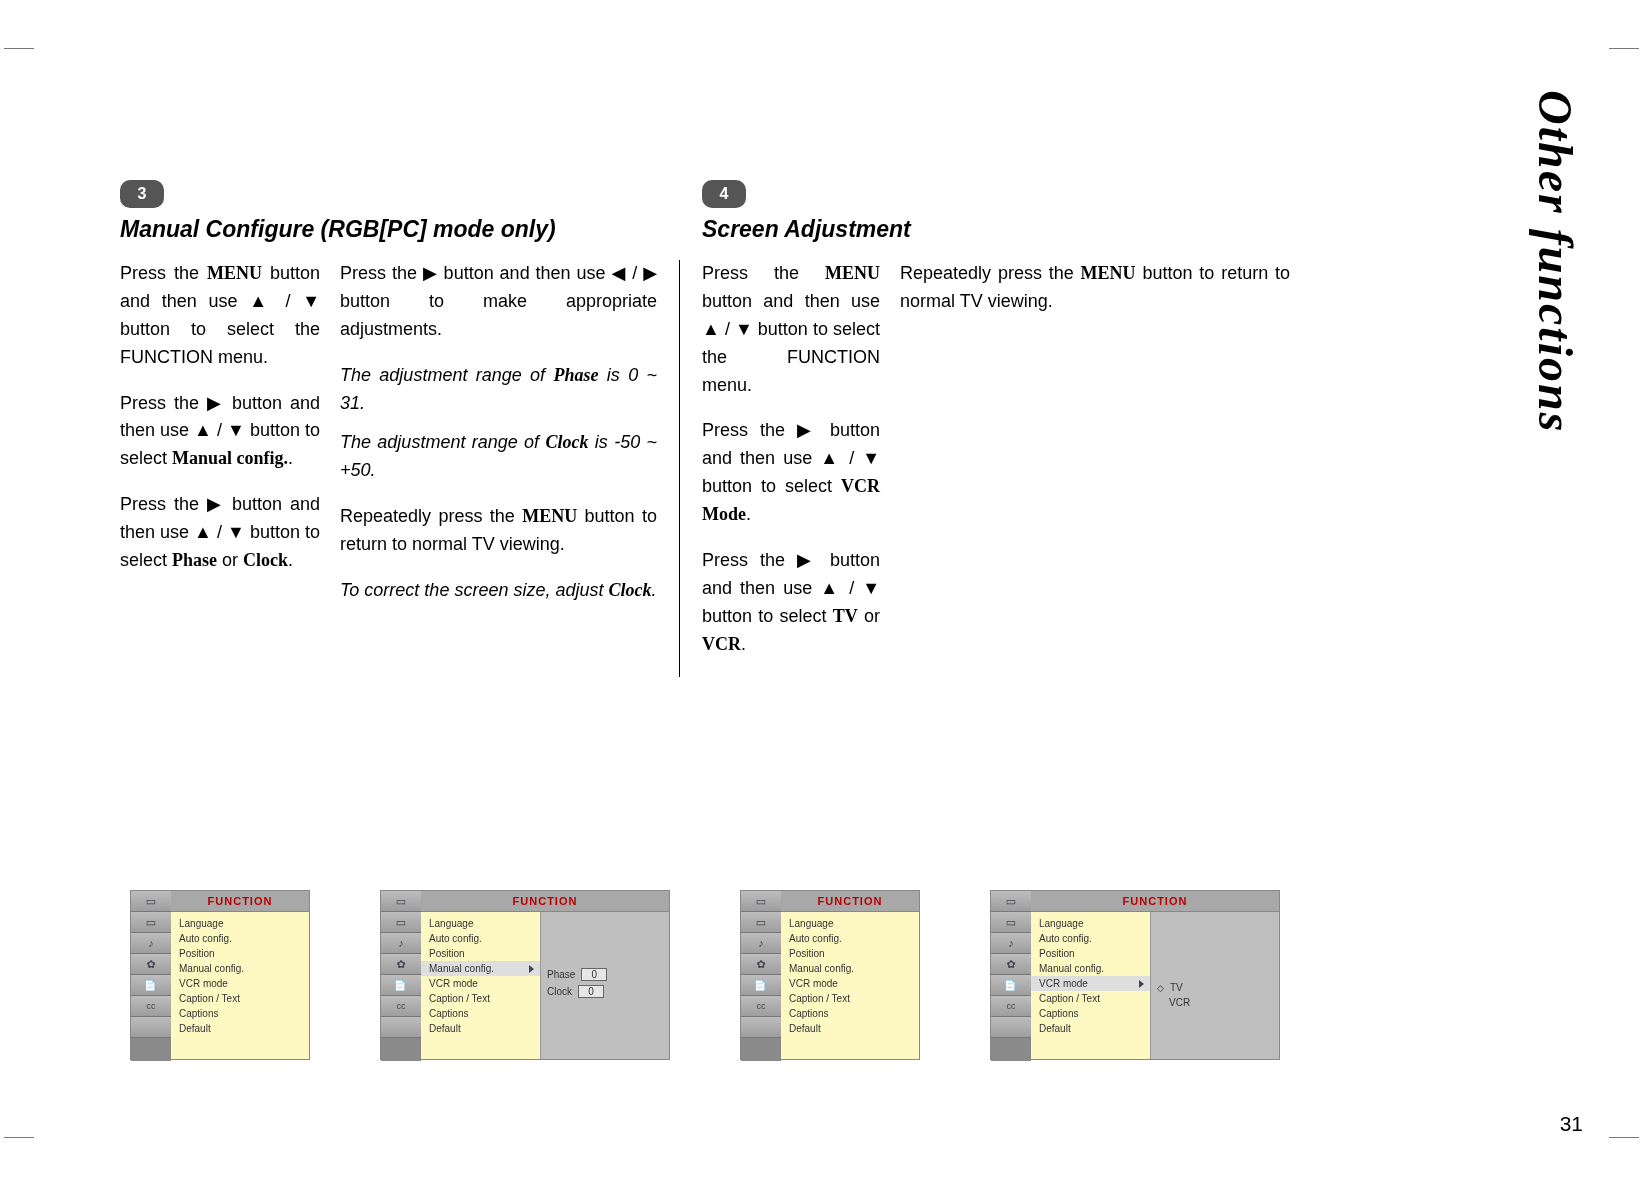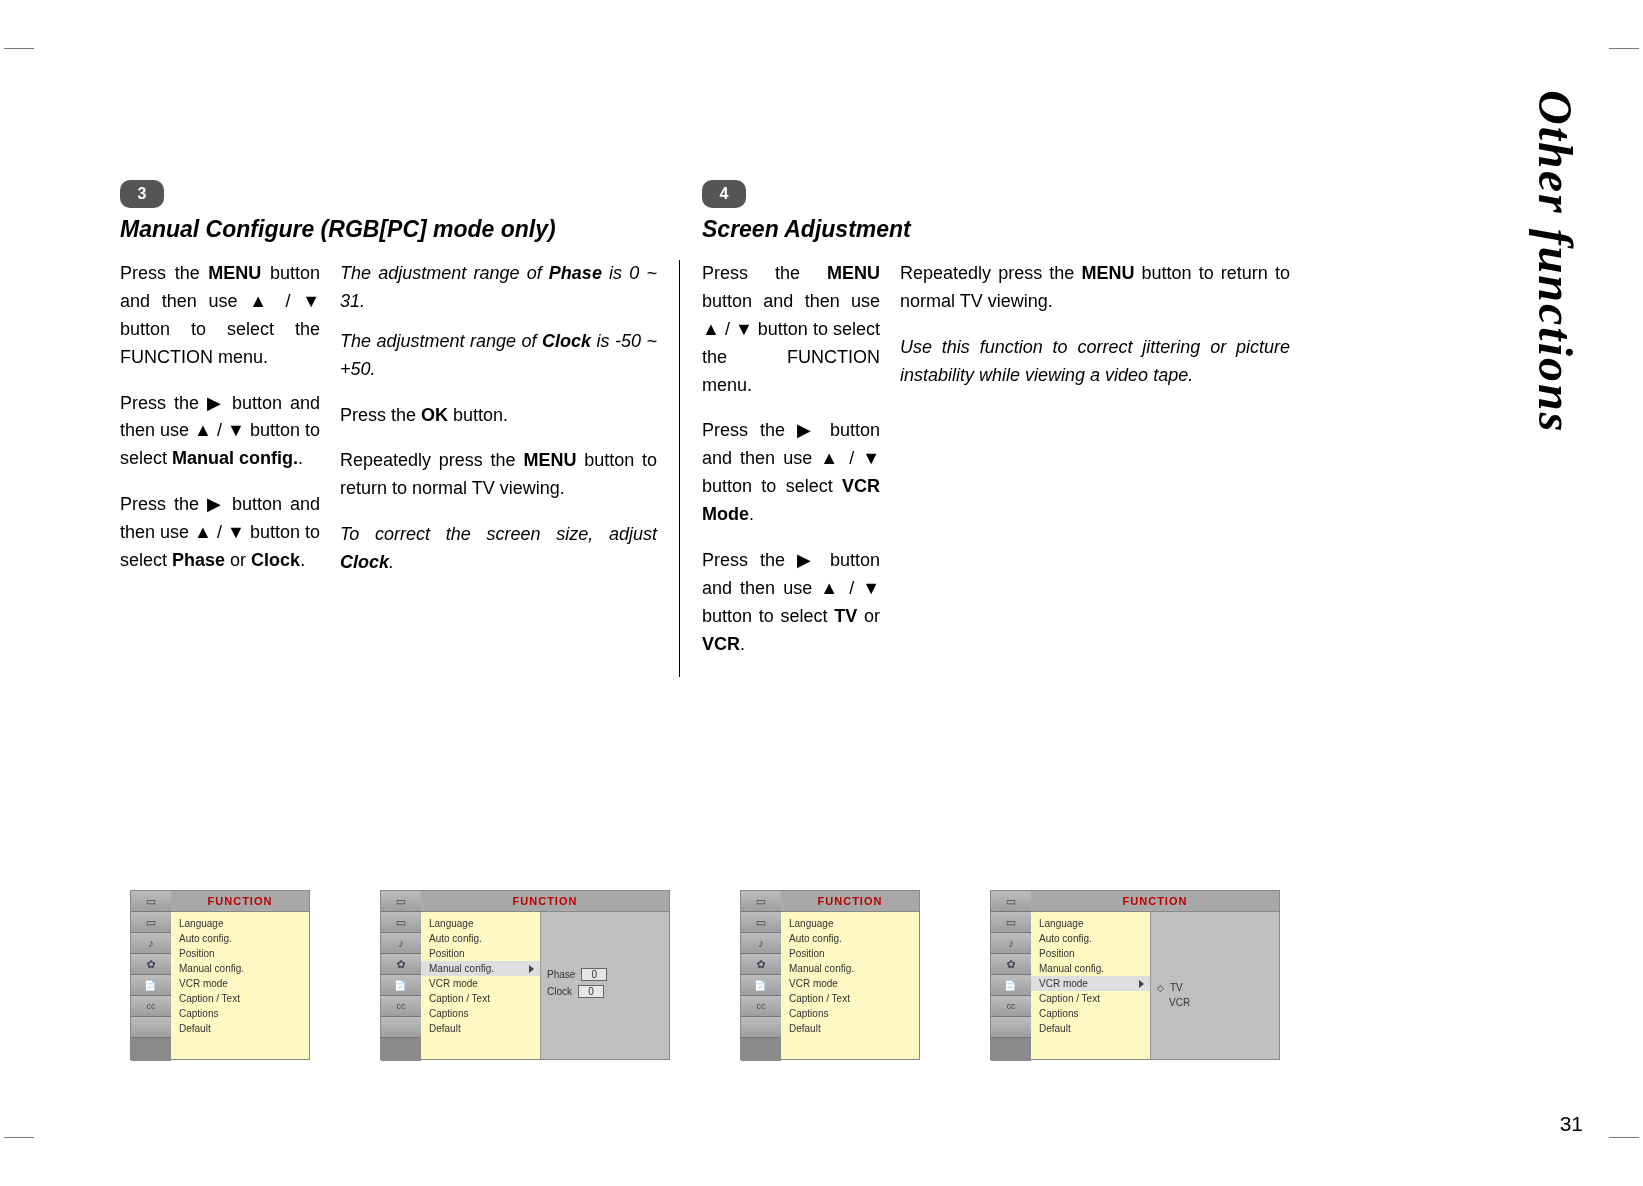--- a/index.html
+++ b/index.html
@@ -26,21 +26,21 @@
   .col.c3 { width: 220px; padding-left: 22px; }
   .col.c4 { width: 400px; padding-left: 0; padding-right: 10px; }
 
   .badge {
     display:inline-block; background:#555; color:#fff; width:44px; height:28px;
     border-radius:10px; text-align:center; line-height:28px; font-weight:bold; margin-bottom:8px;
   }
   .sec-title { font-family: Arial, Helvetica, sans-serif; font-style: italic; font-weight: bold; font-size: 23px; }
   .body p { font-size: 18px; line-height: 1.55; margin-bottom: 18px; text-align: justify; }
   .body p.ital { font-style: italic; }
-  .body b { font-weight: bold; }
+  .body b { font-weight: bold; font-family: Liberation Serif, serif; }
 
   .osd-row { position:absolute; left:0; bottom:0; width:1220px; height:190px; display:flex; gap: 70px; padding-left: 10px;}
   .osd {
     width: 260px; height: 170px; background:#bfbfbf; border:1px solid #888; position:relative;
     font-family: Arial, Helvetica, sans-serif;
   }
   .osd .iconbar {
     position:absolute; left:0; top:0; width:40px; height:170px; background:#8a8a8a;
     display:flex; flex-direction:column;
   }
@@ -108,30 +108,28 @@
       </p>
       <p>
         <span>Press the ▶ button and then use ▲ / ▼ button to select </span><b>Manual config.</b><span>.</span>
       </p>
       <p>
         <span>Press the ▶ button and then use ▲ / ▼ button to select </span><b>Phase</b><span> or </span><b>Clock</b><span>.</span>
       </p>
     </div>
 
     <div class="col c2 body">
+      <p>Press the ▶ button and then use ◀ / ▶ button to make appropriate adjustments.</p>
       <p class="ital" style="margin-bottom:12px;">
         <span>The adjustment range of </span><b>Phase</b><span> is 0 ~ 31.</span>
       </p>
       <p class="ital">
         <span>The adjustment range of </span><b>Clock</b><span> is -50 ~ +50.</span>
       </p>
       <p>
-        <span>Press the </span><b>OK</b><span> button.</span>
-      </p>
-      <p>
         <span>Repeatedly press the </span><b>MENU</b><span> button to return to normal TV viewing.</span>
       </p>
       <p class="ital">
         <span>To correct the screen size, adjust </span><b>Clock</b><span>.</span>
       </p>
     </div>
 
     <div class="col c3 body">
       <p>
         <span>Press the </span><b>MENU</b><span> button and then use ▲ / ▼ button to select the FUNCTION menu.</span>
@@ -141,21 +139,20 @@
       </p>
       <p>
         <span>Press the ▶ button and then use ▲ / ▼ button to select </span><b>TV</b><span> or </span><b>VCR</b><span>.</span>
       </p>
     </div>
 
     <div class="col c4 body">
       <p>
         <span>Repeatedly press the </span><b>MENU</b><span> button to return to normal TV viewing.</span>
       </p>
-      <p class="ital">Use this function to correct jittering or picture instability while viewing a video tape.</p>
     </div>
   </div>
 
   <div class="osd-row">
 
     <div class="osd" style="width:180px;">
       <div class="iconbar">
         <div class="ico g-mon"></div>
         <div class="ico g-mon2"></div>
         <div class="ico g-sound"></div>

